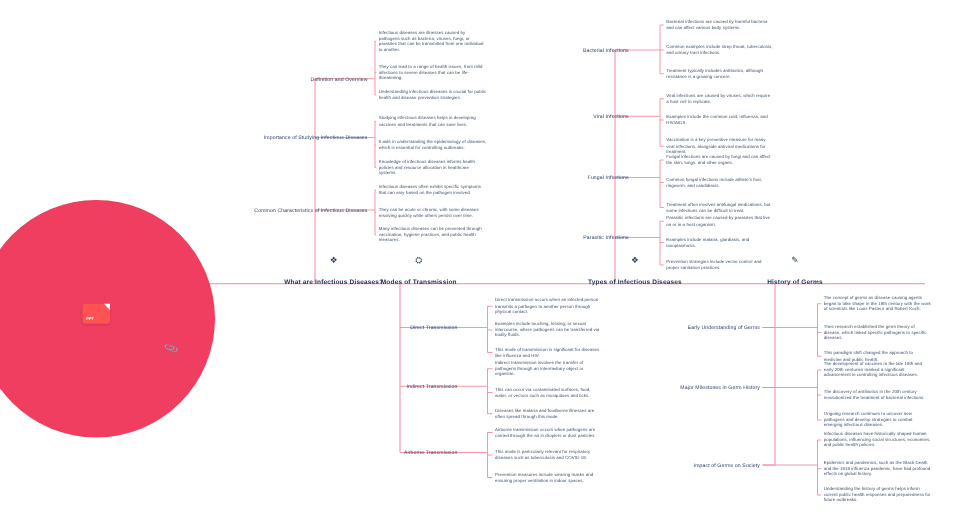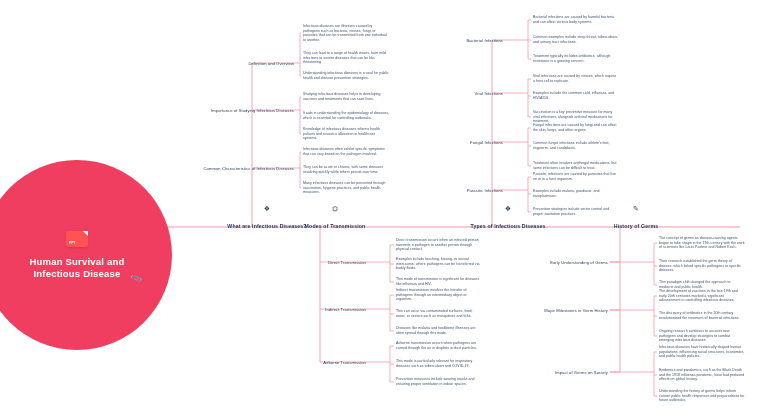--- a/index.html
+++ b/index.html
@@ -164,21 +164,20 @@
       <path d="M654 352 L654 396" fill="none" stroke="#f2899f" stroke-width="0.7"></path>
       <path d="M654 352 L657 352" fill="none" stroke="#f2899f" stroke-width="0.7"></path>
       <path d="M654 375 L657 375" fill="none" stroke="#f2899f" stroke-width="0.7"></path>
       <path d="M654 396 L657 396" fill="none" stroke="#f2899f" stroke-width="0.7"></path>
     </svg>
 
   <div class="root">
     <div class="root-badge">
       <span>PPT</span>
     </div>
-    <div class="root-title">Human Survival and Infectious Disease</div>
     <div class="root-clip">📎</div>
   </div>
 
   <div id="nodes">
       <div class="l1" style="left: 267px; top: 205px;"><span class="ico">❖</span><span class="lbl">What are Infectious Diseases?</span></div>
       <div class="l2 right-align" style="left: 294px; top: 63px;">Definition and Overview</div>
       <div class="l3" style="left: 303px; top: 33px;">Infectious diseases are illnesses caused by pathogens such as bacteria, viruses, fungi, or parasites that can be transmitted from one individual to another.</div>
       <div class="l3" style="left: 303px; top: 58px;">They can lead to a range of health issues, from mild infections to severe diseases that can be life-threatening.</div>
       <div class="l3" style="left: 303px; top: 76px;">Understanding infectious diseases is crucial for public health and disease prevention strategies.</div>
       <div class="l2 right-align" style="left: 294px; top: 110px;">Importance of Studying Infectious Diseases</div>

